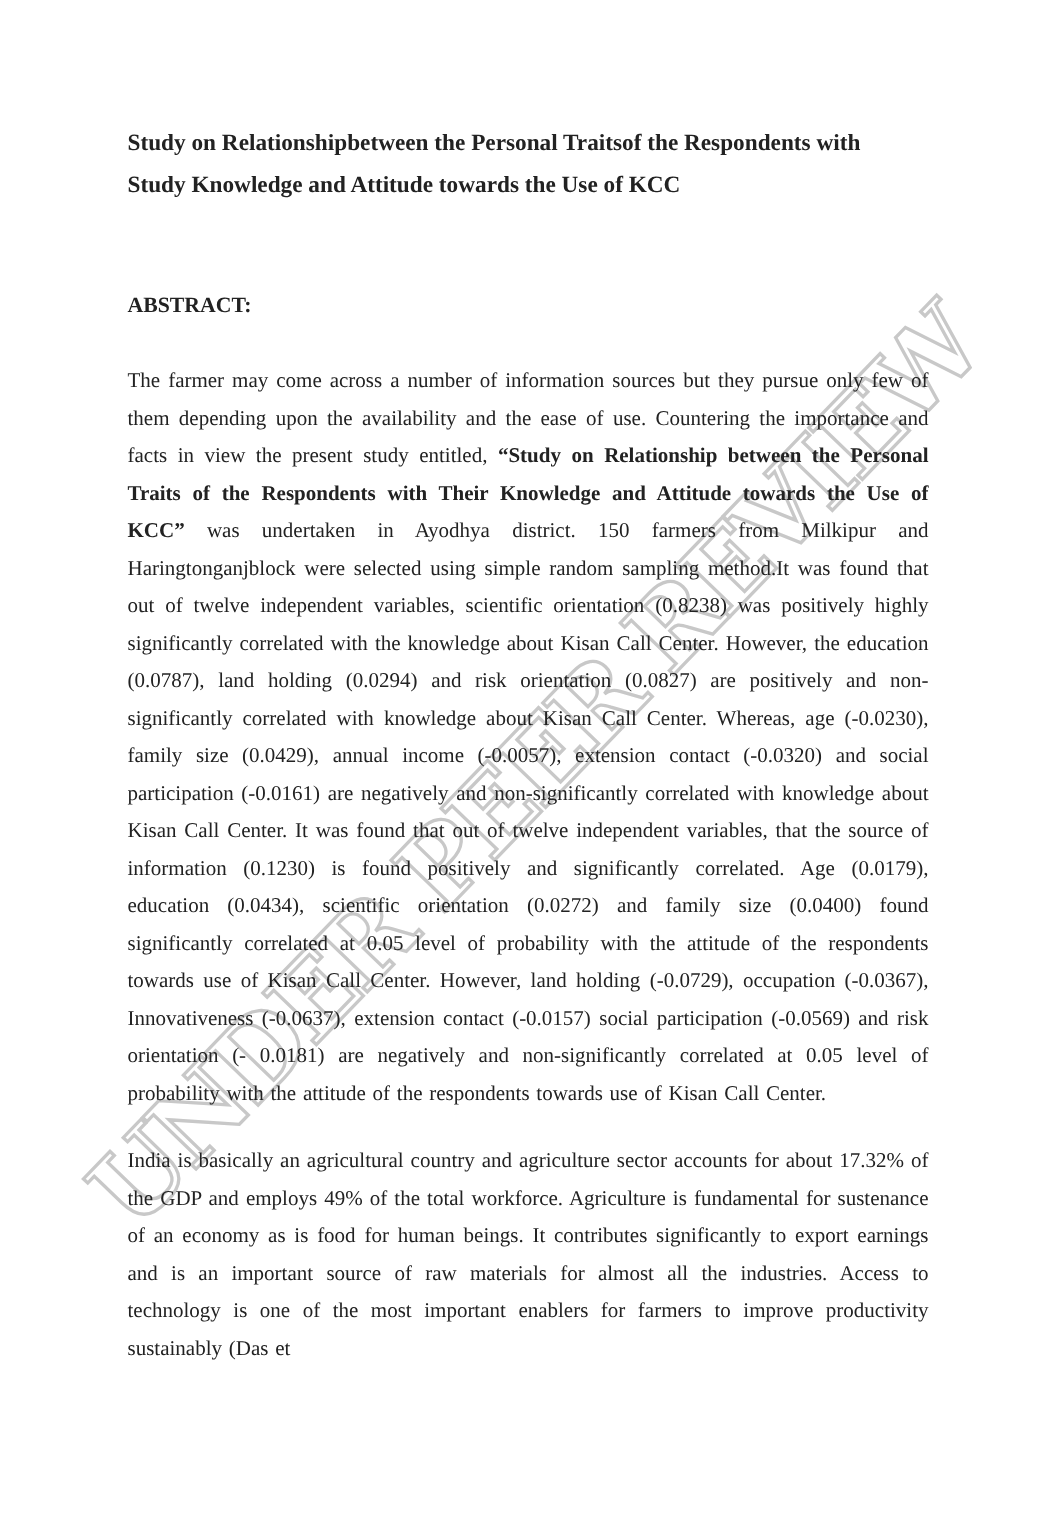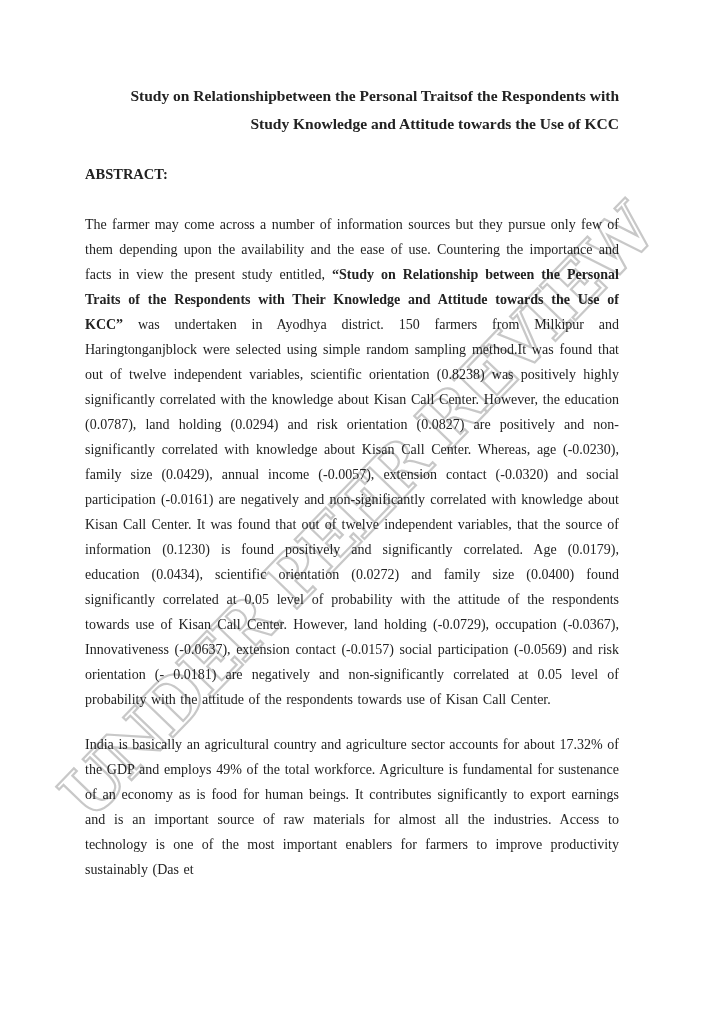--- a/index.html
+++ b/index.html
@@ -42,35 +42,35 @@
   }
   .content {
     position: absolute;
     left: 85px;
     top: 0;
     width: 534px;
     z-index: 1;
   }
   .title {
     margin-top: 82px;
-    text-align: right;
+    text-align: left;
     font-weight: bold;
     font-size: 15.5px;
     line-height: 28px;
   }
   .title .title-line {
     white-space: nowrap;
   }
   .section-heading {
     margin: 0;
     font-weight: bold;
     font-size: 14.5px;
     line-height: 25px;
   }
-  .abstract-heading { margin-top: 24px; }
+  .abstract-heading { margin-top: 54px; }
   .intro-heading { margin-top: 8px; }
   .para {
     margin: 0;
     font-size: 14px;
     line-height: 25px;
     text-align: justify;
     word-spacing: 1px;
   }
   .abstract-para { margin-top: 25px; }
   .keywords-para { margin-top: 8px; }

